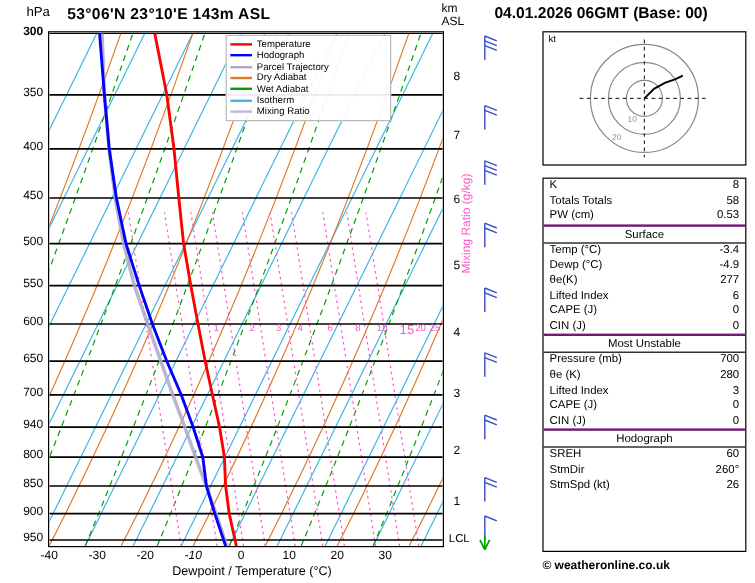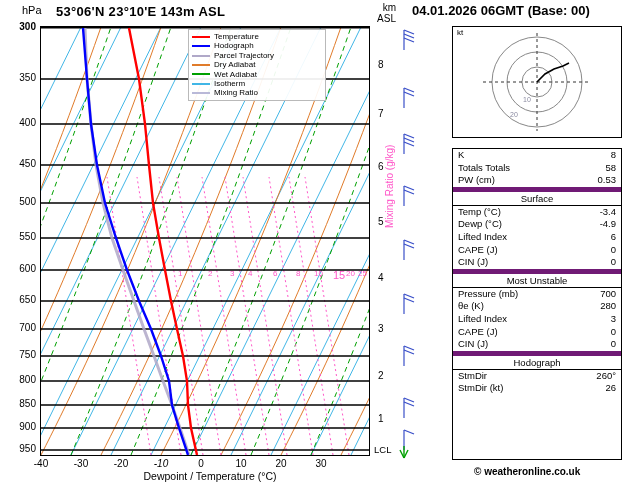--- a/index.html
+++ b/index.html
@@ -2,21 +2,21 @@
 <html><head>
 <meta charset="utf-8">
 <style>
   html,body{margin:0;padding:0;}
   body{width:629px;height:486px;background:#ffffff;font-family:"Liberation Sans",sans-serif;overflow:hidden;position:relative;}
   .root{position:absolute;left:0;top:0;width:629px;height:486px;}
   .abs{position:absolute;}
   
   .hdr-hpa{left:22px;top:4px;font-size:11px;color:#000;}
   .hdr-title{left:56px;top:4px;font-size:13px;font-weight:bold;color:#000;letter-spacing:.3px;}
-  .hdr-km{left:368px;top:2px;font-size:10px;color:#000;text-align:right;width:28px;line-height:11px;}
+  .hdr-km{left:368px;top:2px;font-size:10px;color:#000;text-align:left;width:28px;line-height:11px;}
   .hdr-date{left:412px;top:3px;font-size:13px;font-weight:bold;color:#000;}
   
   .plot{left:40px;top:26px;width:330px;height:430px;border:1px solid #000;box-sizing:border-box;background:#fff;overflow:hidden;}
   .plotsvg{position:absolute;left:0;top:0;}
   
   .legend{left:188px;top:29px;width:138px;background:rgba(255,255,255,0.92);border:1px solid #b9b9b9;padding:2px 3px;box-sizing:border-box;}
   .legend div{font-size:8px;line-height:9.4px;color:#000;white-space:nowrap;display:flex;align-items:center;}
   .lgl{display:inline-block;width:18px;height:0;border-top-width:2px;border-top-style:solid;margin-right:4px;}
   
   .ylab{font-size:10px;color:#000;text-align:right;width:32px;}
@@ -24,22 +24,22 @@
   .xtitle{left:100px;top:470px;width:220px;text-align:center;font-size:10.5px;color:#000;}
   .rlab{font-size:10px;color:#000;width:18px;text-align:left;}
   .mixtitle{left:384px;top:228px;font-size:10px;color:#ff55c8;transform:rotate(-90deg);transform-origin:left top;white-space:nowrap;}
   .lcl{left:374px;top:444px;font-size:9.5px;color:#000;}
   
   .hodo{left:452px;top:26px;width:170px;height:112px;border:1px solid #000;background:#fff;box-sizing:border-box;}
   .kt{left:457px;top:28px;font-size:8px;color:#000;}
   
   .tbl{left:452px;top:148px;width:170px;height:312px;border:1px solid #000;background:#fff;box-sizing:border-box;font-size:9.5px;color:#000;}
   .trow{display:flex;justify-content:space-between;padding:0 5px;line-height:12.6px;height:12.6px;}
-  .tsec{text-align:center;line-height:13px;height:13px;border-top:5px solid #701a75;border-bottom:1px solid #000;font-size:9.5px;}
-  .credit{left:452px;top:466px;font-size:10px;color:#000;font-weight:bold;margin-left:22px;}
+  .tsec{text-align:center;line-height:13px;height:13px;border-top:2px solid #701a75;border-bottom:1px solid #000;font-size:9.5px;}
+  .credit{left:452px;top:466px;font-size:10px;color:#000;font-weight:bold;}
 </style>
 </head>
 <body>
 
 <div class="root">
 
   <div class="abs hdr-hpa">hPa</div>
   <div class="abs hdr-title">53°06'N 23°10'E 143m ASL</div>
   <div class="abs hdr-km">
     <div>km</div>
@@ -181,21 +181,21 @@
 
   <div class="abs ylab" style="left:4px;top:21px;font-weight:bold;">300</div>
   <div class="abs ylab" style="left:4px;top:72px;">350</div>
   <div class="abs ylab" style="left:4px;top:117px;">400</div>
   <div class="abs ylab" style="left:4px;top:158px;">450</div>
   <div class="abs ylab" style="left:4px;top:196px;">500</div>
   <div class="abs ylab" style="left:4px;top:231px;">550</div>
   <div class="abs ylab" style="left:4px;top:263px;">600</div>
   <div class="abs ylab" style="left:4px;top:294px;">650</div>
   <div class="abs ylab" style="left:4px;top:322px;">700</div>
-  <div class="abs ylab" style="left:4px;top:349px;">750</div>
+  <div class="abs ylab" style="left:4px;top:349px;">940</div>
   <div class="abs ylab" style="left:4px;top:374px;">800</div>
   <div class="abs ylab" style="left:4px;top:398px;">850</div>
   <div class="abs ylab" style="left:4px;top:421px;">900</div>
   <div class="abs ylab" style="left:4px;top:443px;">950</div>
 
   <div class="abs xlab" style="left:21px;top:458px;">-40</div>
   <div class="abs xlab" style="left:61px;top:458px;">-30</div>
   <div class="abs xlab" style="left:101px;top:458px;">-20</div>
   <div class="abs xlab" style="left:141px;top:458px;font-style:italic;">-10</div>
   <div class="abs xlab" style="left:181px;top:458px;">0</div>
@@ -308,20 +308,24 @@
     <div class="tsec">Surface</div>
     <div class="trow">
         <span>Temp (°C)</span>
         <span>-3.4</span>
       </div>
     <div class="trow">
         <span>Dewp (°C)</span>
         <span>-4.9</span>
       </div>
     <div class="trow">
+        <span>θe(K)</span>
+        <span>277</span>
+      </div>
+    <div class="trow">
         <span>Lifted Index</span>
         <span>6</span>
       </div>
     <div class="trow">
         <span>CAPE (J)</span>
         <span>0</span>
       </div>
     <div class="trow">
         <span>CIN (J)</span>
         <span>0</span>
@@ -344,23 +348,27 @@
         <span>CAPE (J)</span>
         <span>0</span>
       </div>
     <div class="trow">
         <span>CIN (J)</span>
         <span>0</span>
       </div>
 
     <div class="tsec">Hodograph</div>
     <div class="trow">
+        <span>SREH</span>
+        <span>60</span>
+      </div>
+    <div class="trow">
         <span>StmDir</span>
         <span>260°</span>
       </div>
     <div class="trow">
-        <span>StmDir (kt)</span>
+        <span>StmSpd (kt)</span>
         <span>26</span>
       </div>
   </div>
 
   <div class="abs credit">© weatheronline.co.uk</div>
 </div>
 
 </body></html>

